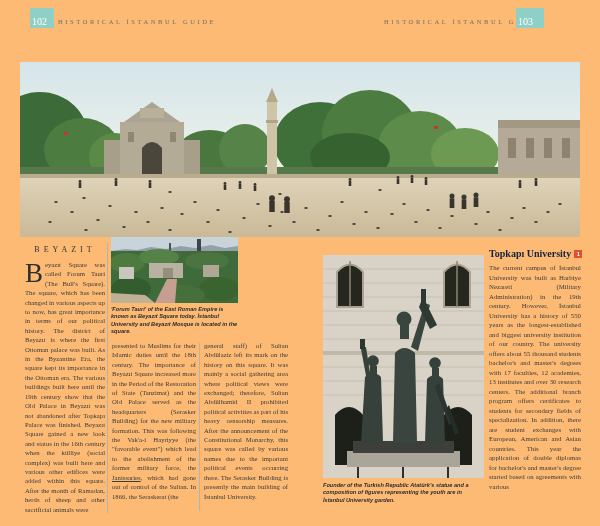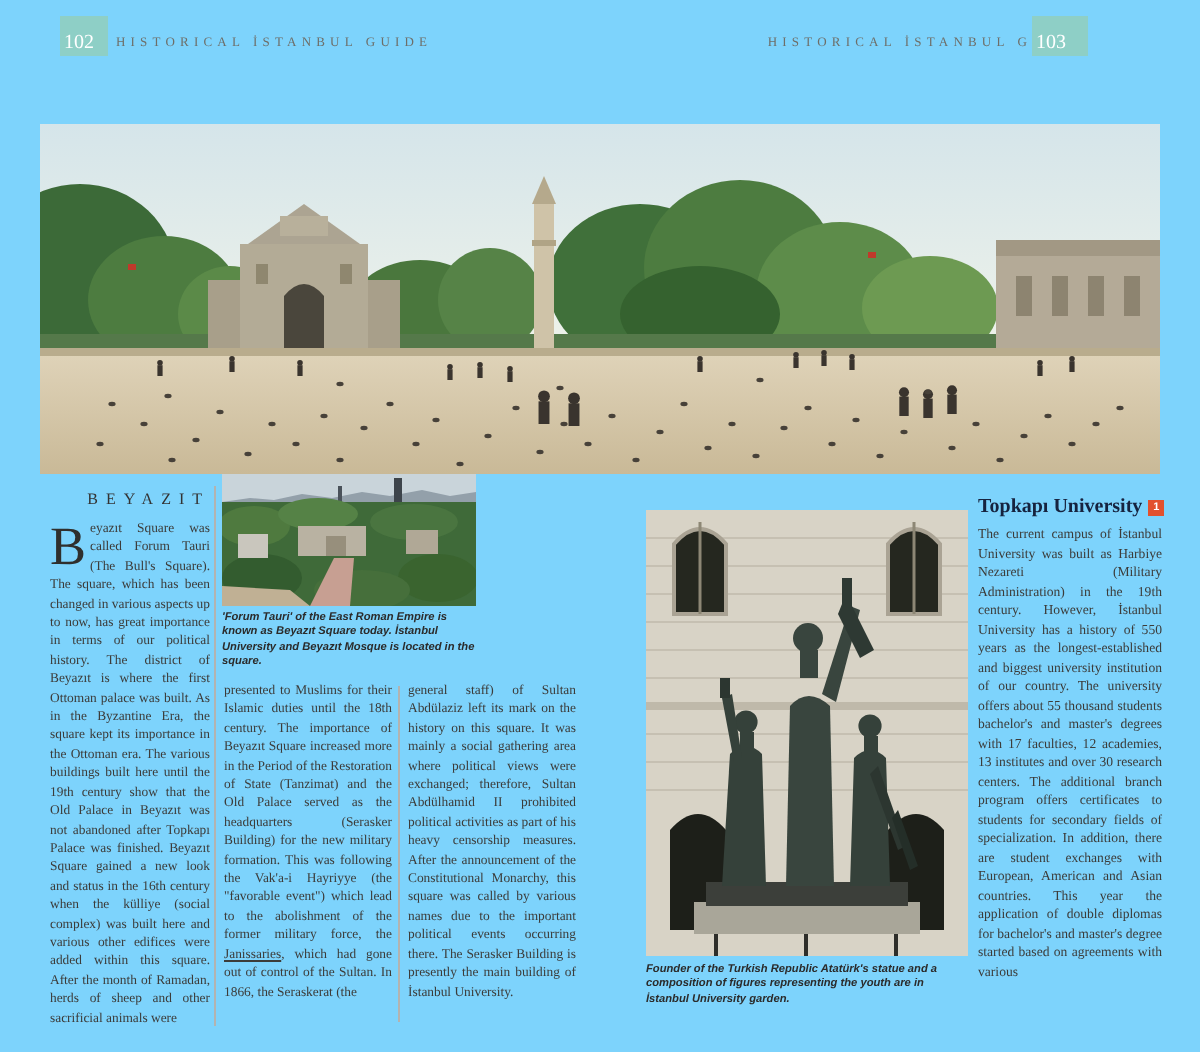--- a/index.html
+++ b/index.html
@@ -1,16 +1,16 @@
 <!DOCTYPE html>
 <html><head>
 <meta charset="utf-8">
 <style>
   html,body{margin:0;padding:0;background:#ffffff;}
-  .page{position:relative;width:600px;height:526px;background:#7dd3fc;overflow:hidden;
+  .page{position:relative;width:600px;height:526px;background:#fdba74;overflow:hidden;
         font-family:"Liberation Serif", serif;}
   
   .pagenum-box{position:absolute;top:8px;width:24px;height:20px;background:#8ecfc6;
         color:#ffffff;font-family:"Liberation Serif",serif;font-size:10px;
         display:flex;align-items:flex-end;padding:0 0 1px 2px;box-sizing:border-box;}
   .pagenum-left{left:30px;}
   .pagenum-right{left:516px;width:28px;}
   .running-title{position:absolute;top:18px;font-size:6.5px;letter-spacing:2.6px;
         color:#6e6e68;font-variant:small-caps;white-space:nowrap;}
   .running-title.left{left:58px;}
@@ -20,21 +20,21 @@
   .photo-main{left:20px;top:62px;width:560px;height:175px;}
   .photo-aerial{left:111px;top:237px;width:127px;height:66px;}
   .photo-statue{left:323px;top:255px;width:161px;height:223px;}
   .photo svg{display:block;}
   .caption{position:absolute;font-family:"Liberation Sans",sans-serif;
         font-style:italic;font-weight:bold;font-size:5.6px;line-height:7.4px;
         color:#2b2b2b;text-align:left;}
   .caption-aerial{left:111px;top:306px;width:128px;}
   .caption-statue{left:323px;top:482px;width:158px;}
   
-  .colhead{position:absolute;left:25px;top:245px;width:80px;text-align:right;
+  .colhead{position:absolute;left:25px;top:245px;width:80px;text-align:center;
         font-size:8px;letter-spacing:4px;color:#333;}
   .bodycol{position:absolute;font-size:6.7px;line-height:9.4px;color:#3c3c3a;
         text-align:justify;}
   .col1{left:25px;top:260px;width:80px;}
   .col2{left:112px;top:341px;width:84px;}
   .col3{left:204px;top:341px;width:84px;}
   .dropcap{float:left;font-size:27px;line-height:23px;padding:2px 2px 0 0;color:#2f2f2d;}
   .divider{position:absolute;width:1px;background:#b3b3b0;}
   .div1{left:107px;top:243px;height:270px;}
   .div2{left:199px;top:343px;height:168px;}

